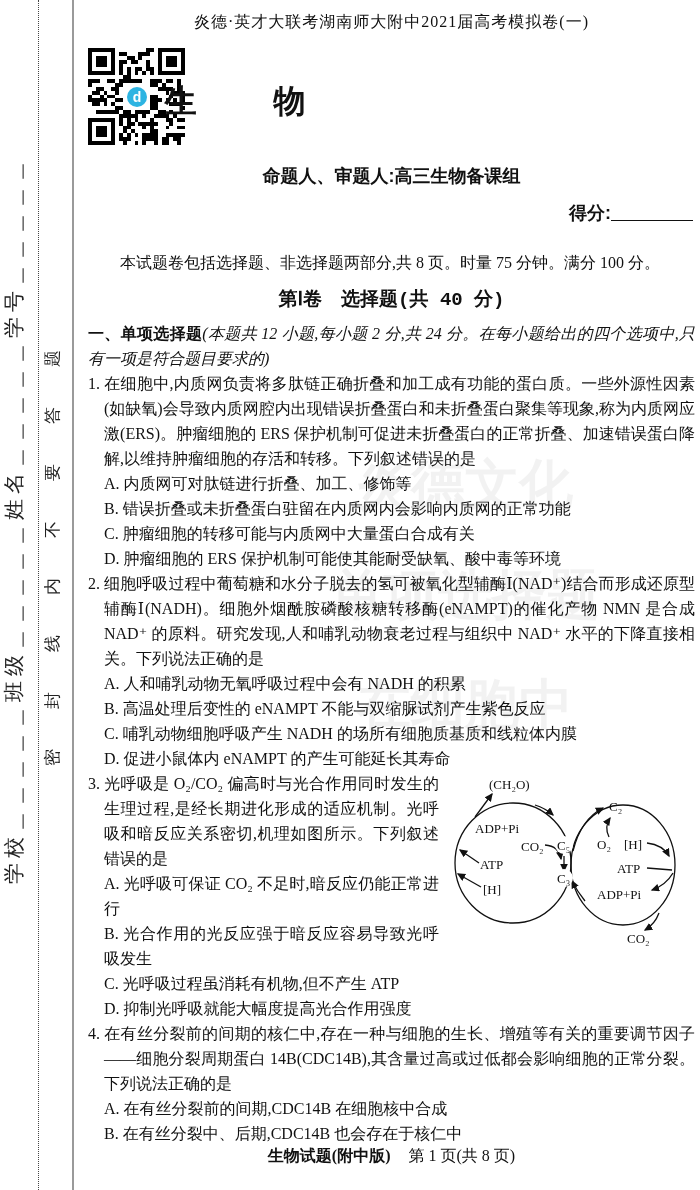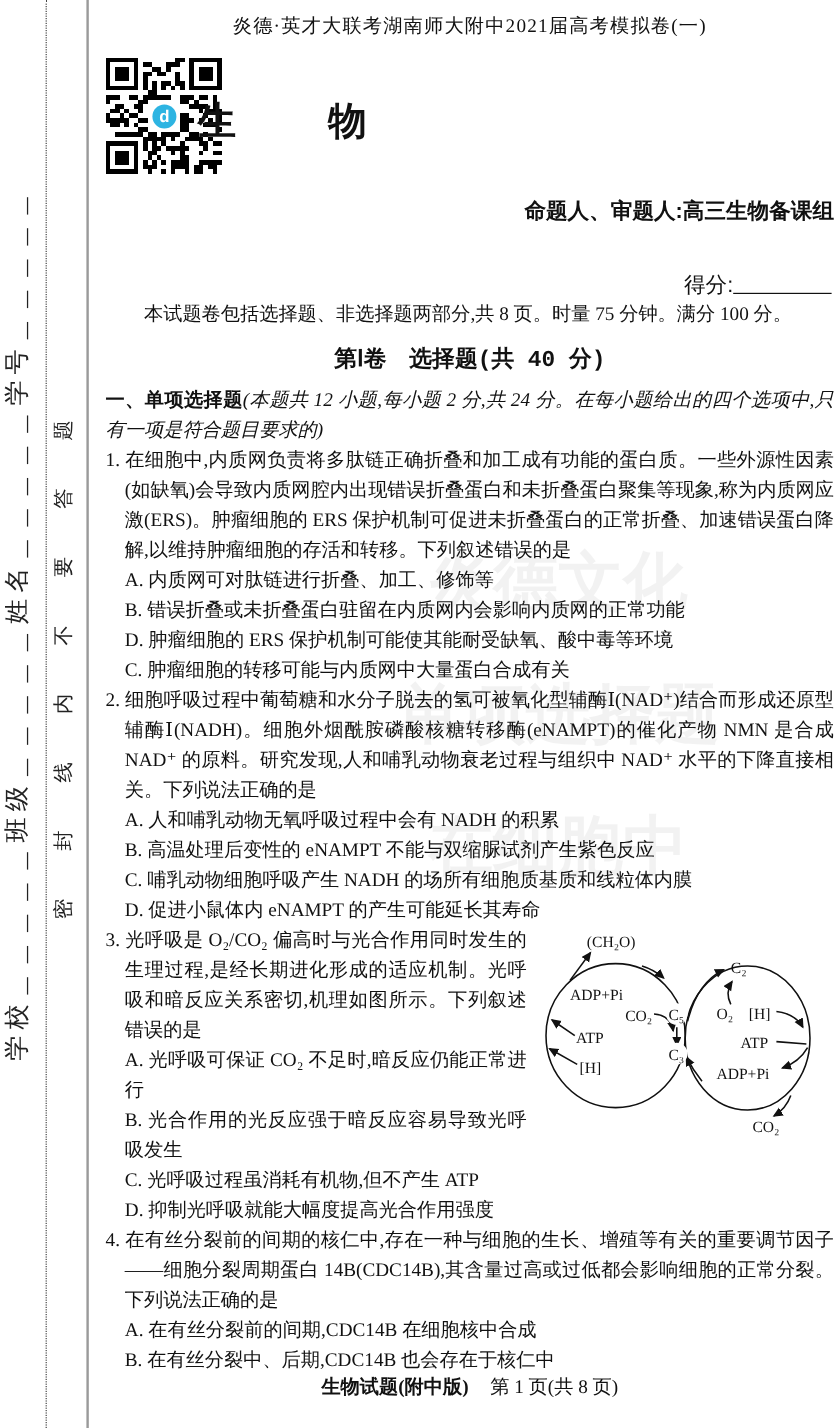--- a/index.html
+++ b/index.html
@@ -24,24 +24,24 @@
     font-size:16px;font-weight:normal;letter-spacing:1px;white-space:nowrap;}
   .qr{position:absolute;left:0;top:48px;width:97px;height:97px;}
   .qr svg{width:97px;height:97px;}
   .qr-logo{position:absolute;left:36px;top:36px;width:26px;height:26px;background:#fff;border-radius:6px;
     display:flex;align-items:center;justify-content:center;}
   .qr-logo .dot{width:20px;height:20px;border-radius:50%;display:flex;align-items:center;justify-content:center;
     color:#fff;font-family:"Liberation Sans",sans-serif;font-weight:bold;font-size:14px;line-height:1;}
   .subject{position:absolute;top:80px;left:0;width:100%;text-align:left;
     font-size:32px;font-weight:bold;letter-spacing:2.4em;text-indent:2.4em;
     font-family:"Liberation Sans","DejaVu Sans",sans-serif;}
-  .committee{position:absolute;top:164px;left:0;width:100%;text-align:right;font-size:18px;font-weight:bold;
+  .committee{position:absolute;top:164px;left:0;width:100%;text-align:center;font-size:18px;font-weight:bold;
     font-family:"Liberation Sans","DejaVu Sans",sans-serif;}
-  .score-line{position:absolute;top:201px;right:2px;font-size:18px;font-weight:normal;
-    font-family:"Liberation Sans","DejaVu Sans",sans-serif;margin-top:24px;}
+  .score-line{position:absolute;top:201px;right:2px;font-size:18px;font-weight:bold;
+    font-family:"Liberation Sans","DejaVu Sans",sans-serif;}
   .score-blank{display:inline-block;width:82px;border-bottom:1.5px solid #111;height:18px;vertical-align:-2px;}
 
   .main{position:absolute;top:250px;left:0;width:607px;font-size:16px;line-height:25px;text-align:justify;}
   .intro{text-indent:2em;margin:0;}
   .section-title{margin:13px 0 8px 0;text-align:center;font-size:19px;font-weight:bold;text-indent:0;
     font-family:Liberation Mono, monospace;}
   .part-head{margin:2px 0 0 0;}
   .part-head b{font-family:Liberation Sans, sans-serif;}
   .part-note{font-style:italic;}
   .q{margin:0;padding-left:16px;}
@@ -292,22 +292,22 @@
       <p class="intro">本试题卷包括选择题、非选择题两部分,共 8 页。时量 75 分钟。满分 100 分。</p>
 
       <p class="section-title">第Ⅰ卷　选择题(共 40 分)</p>
 
       <p class="part-head"><b>一、单项选择题</b><span class="part-note">(本题共 12 小题,每小题 2 分,共 24 分。在每小题给出的四个选项中,只有一项是符合题目要求的)</span></p>
 
       <div class="q">
         <p class="stem"><span class="num">1.</span> <span>在细胞中,内质网负责将多肽链正确折叠和加工成有功能的蛋白质。一些外源性因素(如缺氧)会导致内质网腔内出现错误折叠蛋白和未折叠蛋白聚集等现象,称为内质网应激(ERS)。肿瘤细胞的 ERS 保护机制可促进未折叠蛋白的正常折叠、加速错误蛋白降解,以维持肿瘤细胞的存活和转移。下列叙述错误的是</span></p>
         <div class="opt">A. 内质网可对肽链进行折叠、加工、修饰等</div>
         <div class="opt">B. 错误折叠或未折叠蛋白驻留在内质网内会影响内质网的正常功能</div>
+        <div class="opt">C. 肿瘤细胞的转移可能与内质网中大量蛋白合成有关</div>
         <div class="opt">D. 肿瘤细胞的 ERS 保护机制可能使其能耐受缺氧、酸中毒等环境</div>
-        <div class="opt">C. 肿瘤细胞的转移可能与内质网中大量蛋白合成有关</div>
       </div>
 
       <div class="q">
         <p class="stem"><span class="num">2.</span> <span>细胞呼吸过程中葡萄糖和水分子脱去的氢可被氧化型辅酶Ⅰ(NAD⁺)结合而形成还原型辅酶Ⅰ(NADH)。细胞外烟酰胺磷酸核糖转移酶(eNAMPT)的催化产物 NMN 是合成 NAD⁺ 的原料。研究发现,人和哺乳动物衰老过程与组织中 NAD⁺ 水平的下降直接相关。下列说法正确的是</span></p>
         <div class="opt">A. 人和哺乳动物无氧呼吸过程中会有 NADH 的积累</div>
         <div class="opt">B. 高温处理后变性的 eNAMPT 不能与双缩脲试剂产生紫色反应</div>
         <div class="opt">C. 哺乳动物细胞呼吸产生 NADH 的场所有细胞质基质和线粒体内膜</div>
         <div class="opt">D. 促进小鼠体内 eNAMPT 的产生可能延长其寿命</div>
       </div>
 

